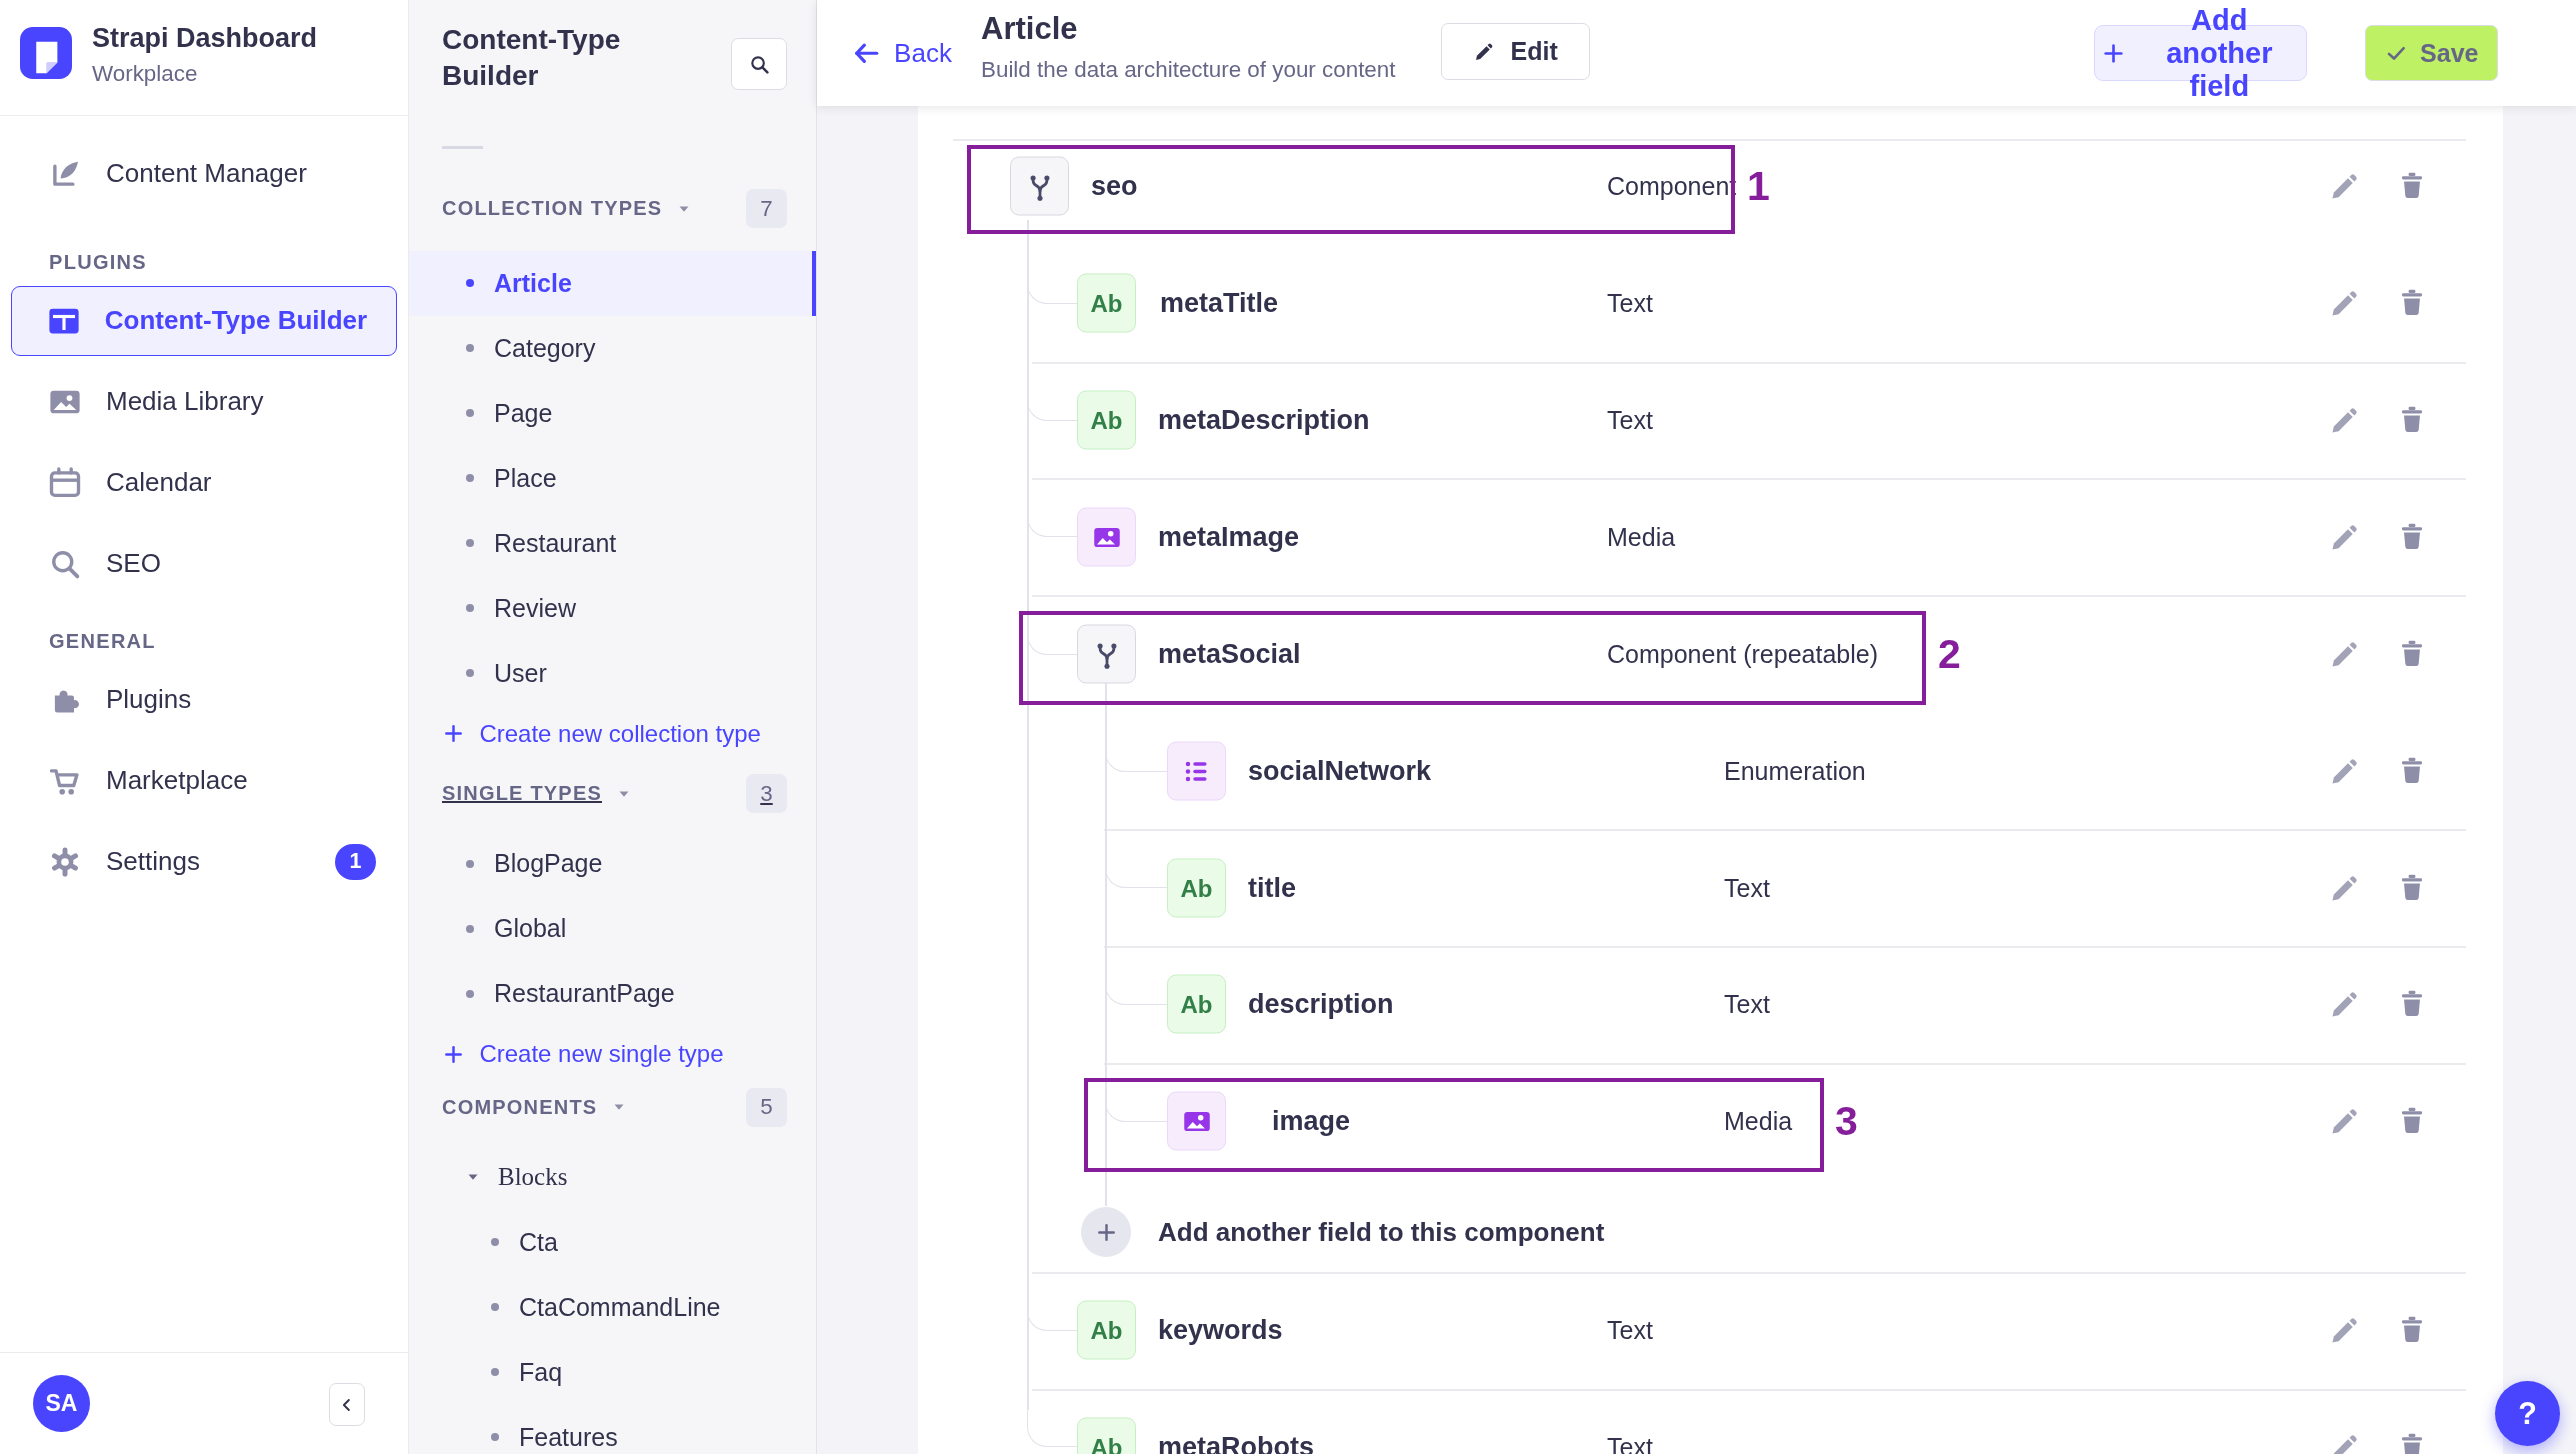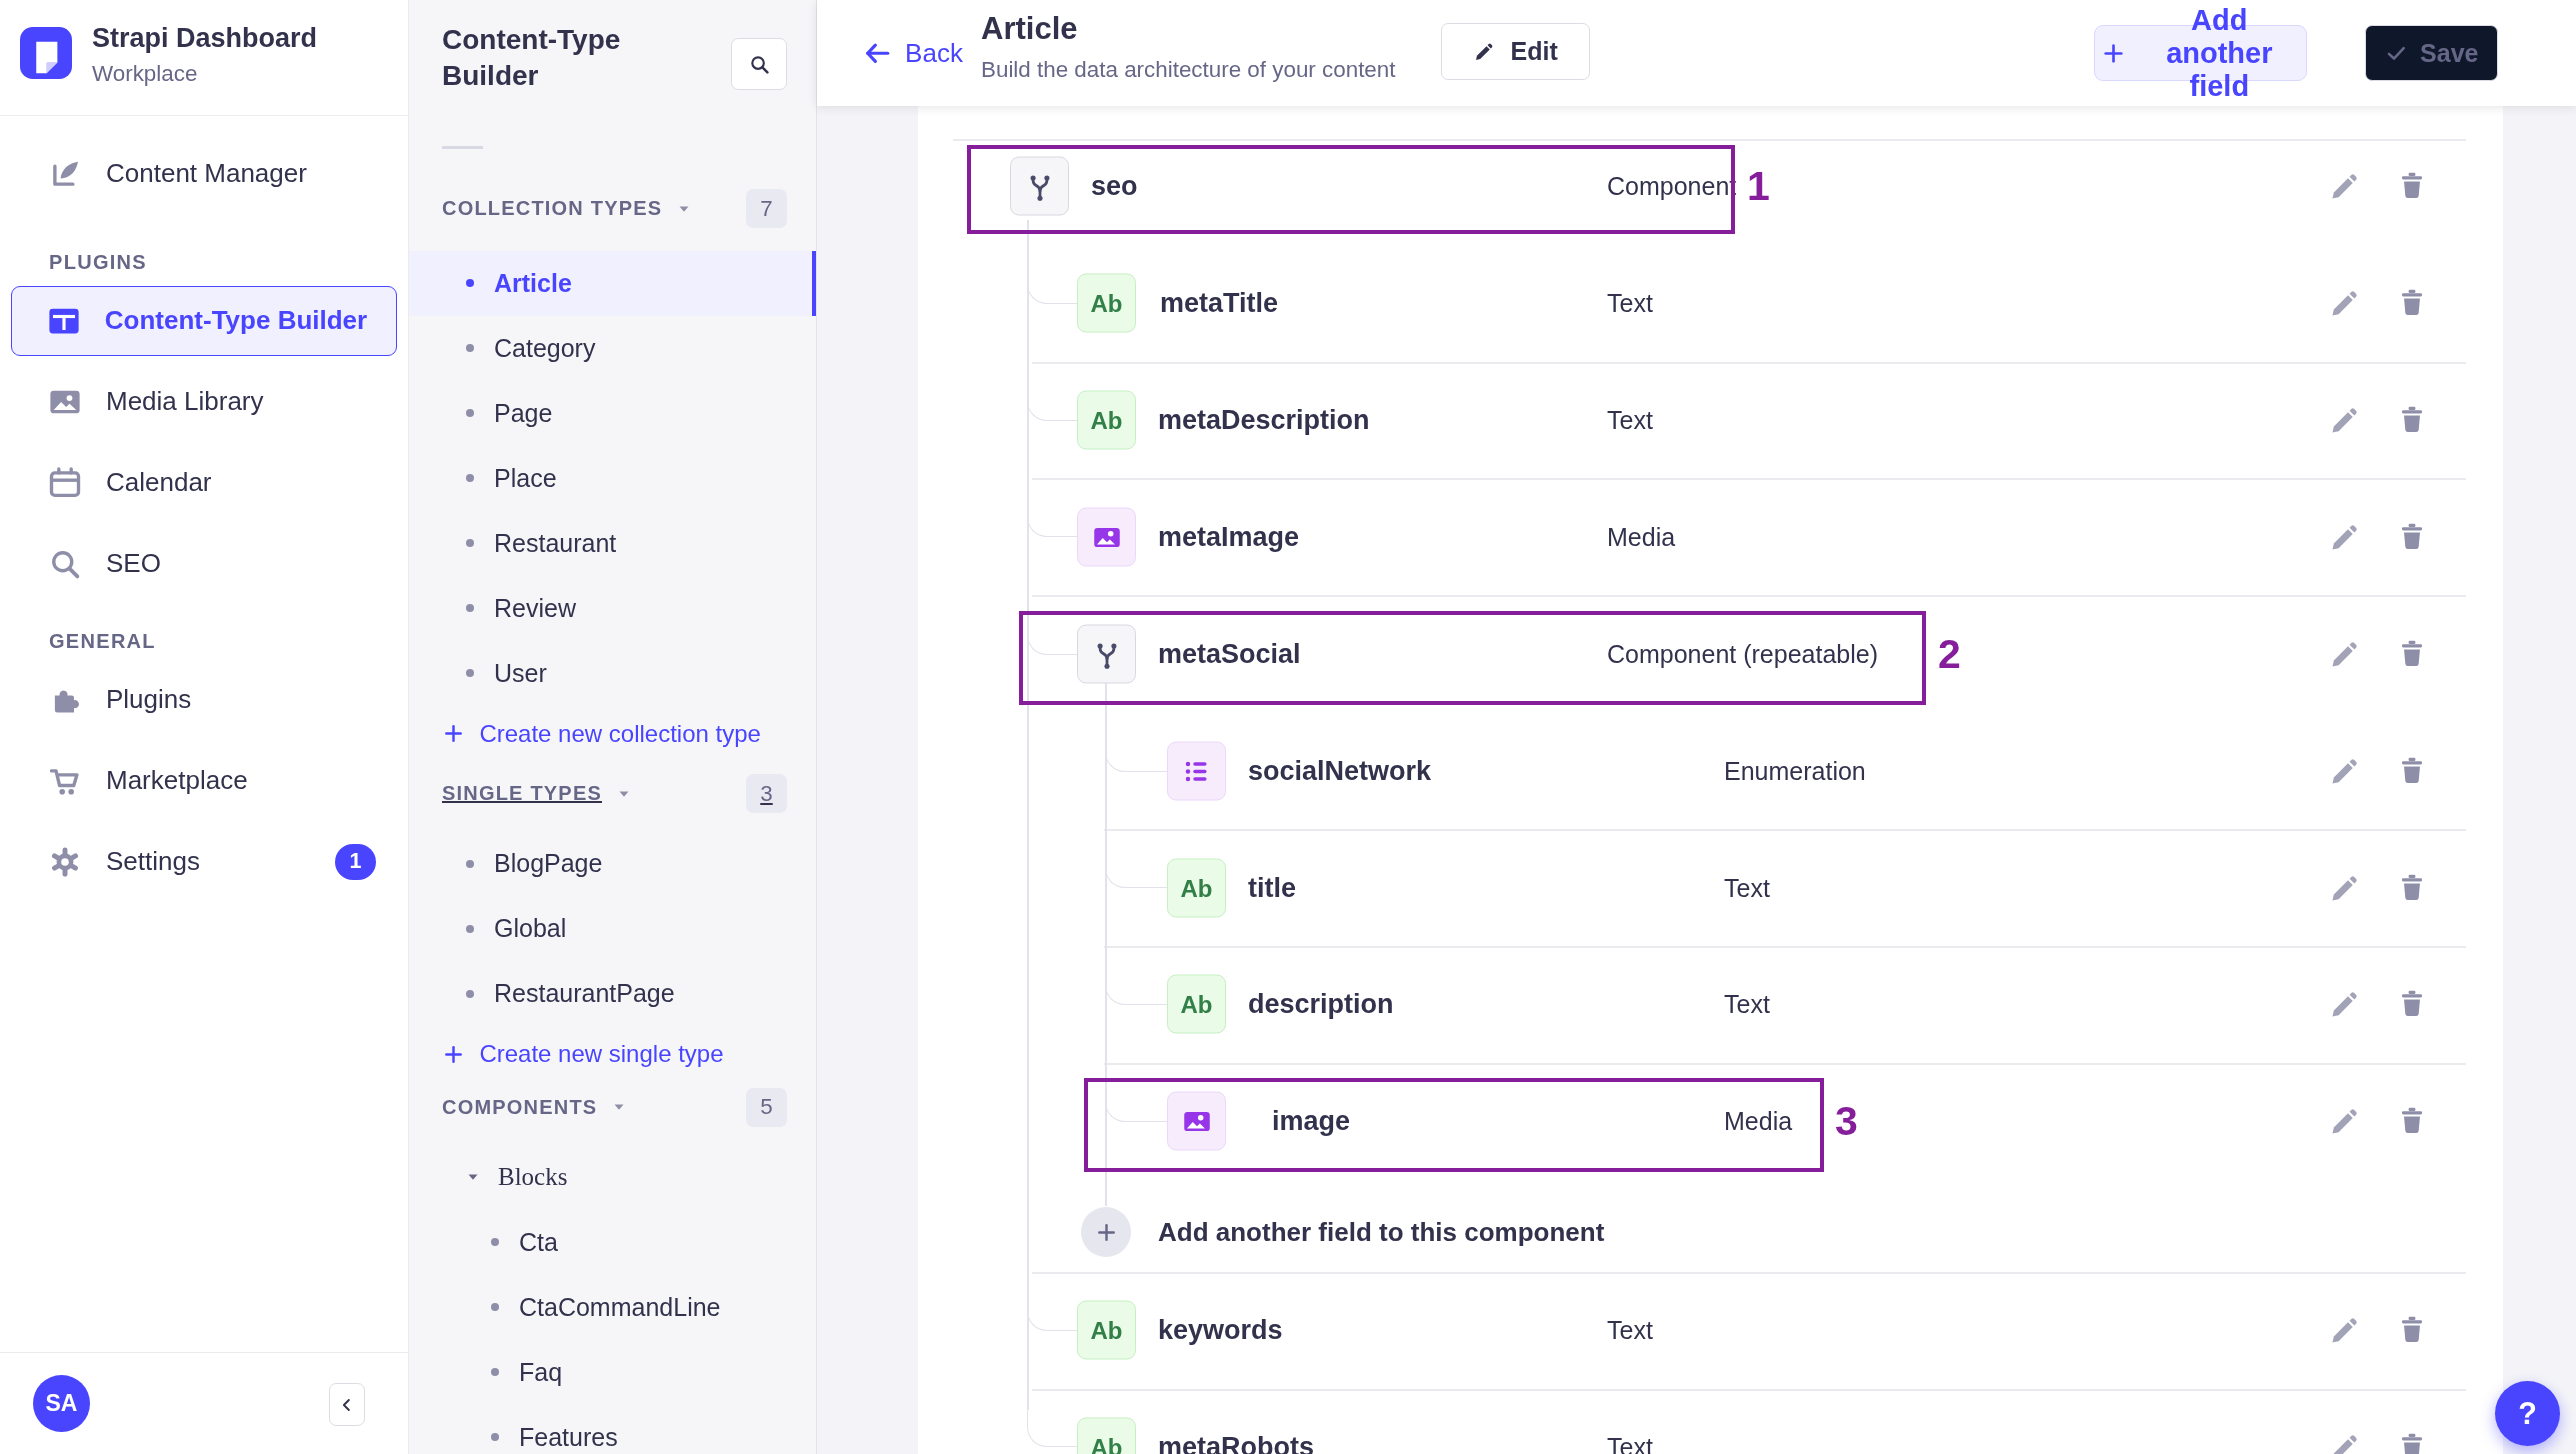--- a/index.html
+++ b/index.html
@@ -55,34 +55,34 @@
   .sb-create{height:56px;display:flex;align-items:center;padding-left:34px;color:#4945ff;font-size:24px;cursor:pointer}
   .sb-create .cplus{width:23px;height:23px;margin-right:14.4px;color:#4945ff}
   .sb-create .cplus svg{width:23px;height:23px}
   .sb-group{height:65px;display:flex;align-items:center;padding-left:56px;font-size:25px;cursor:pointer}
   .gcaret{width:18px;height:18px;color:#666687;margin-right:16px}
   .gcaret svg{width:18px;height:18px}
   .sb-subitem{height:65px;display:flex;align-items:center;padding-left:83px;font-size:25px;cursor:pointer}
 
   
   #mheader{position:absolute;left:817px;top:0;width:1759px;height:106px;background:#fff;box-shadow:0 1.8px 9px rgba(33,33,52,.12);z-index:5}
-  .back{position:absolute;left:45px;top:0;height:106px;display:flex;align-items:center;color:#4945ff;font-size:26px;cursor:pointer}
+  .back{position:absolute;left:34px;top:0;height:106px;display:flex;align-items:center;color:#4945ff;font-size:26px;cursor:pointer}
   .bicon{width:30.5px;height:30.5px;margin-right:12.6px;color:#4945ff}
   .bicon svg{width:30.5px;height:30.5px}
   .htitle{position:absolute;left:164px;top:10.8px;font-size:31px;font-weight:700}
   .hsub{position:absolute;left:164px;top:57px;font-size:22.4px;color:#666687}
   .edit-btn{position:absolute;left:624px;top:23px;width:149px;height:57px;background:#fff;border:0.9px solid #dcdce4;border-radius:7.2px;
             display:flex;align-items:center;justify-content:center;font-size:25px;font-weight:600;color:#32324d;cursor:pointer}
   .edit-btn .picon{width:23px;height:23px;margin-right:14.4px;color:#32324d}
   .edit-btn .picon svg{width:23px;height:23px}
   .addf-btn{position:absolute;left:1277px;top:25px;width:213px;height:56px;background:#f0f0ff;border:0.9px solid #d9d8ff;border-radius:9px;
             display:flex;align-items:center;justify-content:center;color:#4945ff;font-weight:700;font-size:29px;cursor:pointer}
   .addf-btn .aplus{width:25px;height:25px;margin-right:12.6px;color:#4945ff}
   .addf-btn .aplus svg{width:25px;height:25px}
-  .save-btn{position:absolute;left:1548px;top:25px;width:133px;height:56px;background:#0f172a;border:0.9px solid #dcdce4;border-radius:7.2px;
+  .save-btn{position:absolute;left:1548px;top:25px;width:133px;height:56px;background:#bef264;border:0.9px solid #dcdce4;border-radius:7.2px;
             display:flex;align-items:center;justify-content:center;color:#666687;font-weight:700;font-size:25px;cursor:pointer}
   .save-btn .chk{width:23px;height:23px;margin-right:12.6px;color:#666687}
   .save-btn .chk svg{width:23px;height:23px}
 
   
   #content{position:absolute;left:817px;top:106px;width:1759px;height:1348px;background:#f4f4f8;overflow:hidden}
   #card{position:absolute;left:101px;top:0;width:1585px;height:1348px;background:#fff}
   .divider{position:absolute;height:1.8px;background:#eaeaef;z-index:1}
   .vline{position:absolute;width:1.8px;background:#e2e2ea;z-index:1}
   .elbow{position:absolute;border-left:1.8px solid #e2e2ea;border-bottom:1.8px solid #e2e2ea;border-bottom-left-radius:20px;z-index:1}

